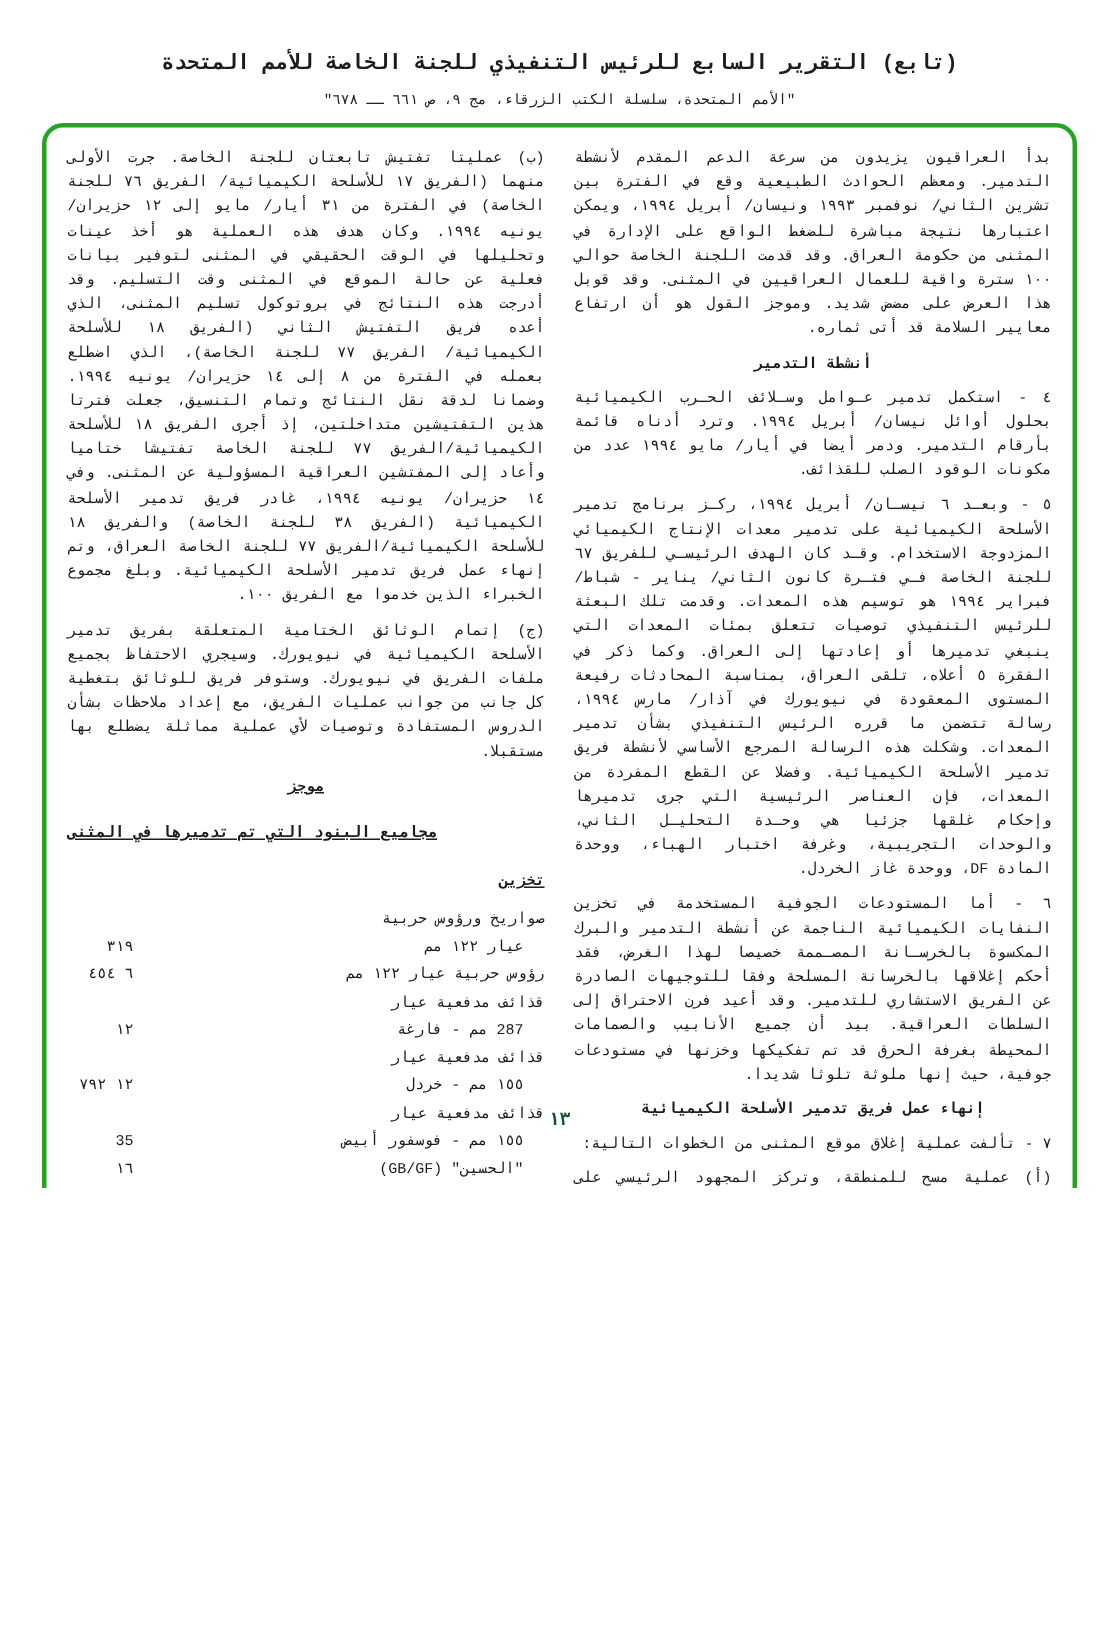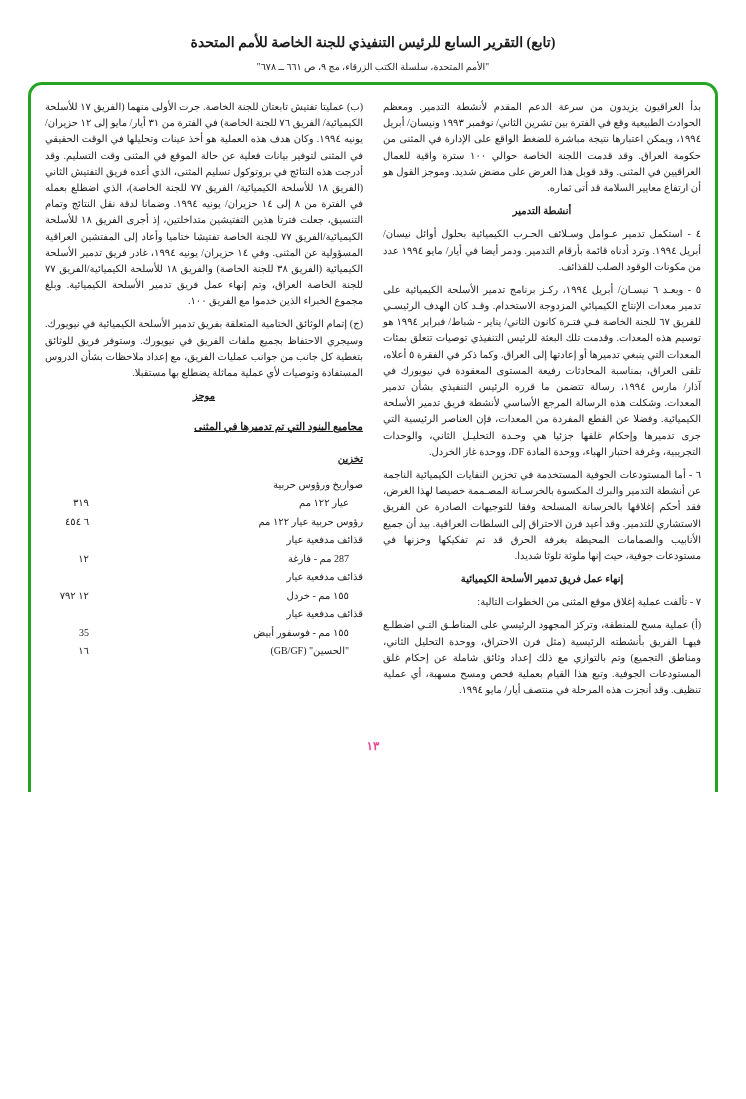--- a/index.html
+++ b/index.html
@@ -1,50 +1,50 @@
 <!DOCTYPE html>
 <html lang="ar" dir="rtl"><head>
 <meta charset="utf-8">
 <style>
   html,body{margin:0;padding:0;background:#ffffff;}
   .page{
     width:746px;height:792px;background:#ffffff;position:relative;
-    font-family:Liberation Serif, serif;color:#1c1c1c;direction:rtl;
+    font-family:Liberation Mono, monospace;color:#1c1c1c;direction:rtl;
     overflow:hidden;
   }
   
   .doc-header{padding-top:34px;text-align:center;}
   .doc-title{font-size:14px;font-weight:bold;margin:0 0 10px 0;letter-spacing:0;}
   .doc-date{font-size:12.5px;font-weight:bold;margin-bottom:10px;}
   .doc-source{font-size:9.5px;color:#222;margin-bottom:6px;}
   
   .content-box{
     margin:10px 28px 0 28px;height:862px;box-sizing:border-box;
     border:3px solid #23a523;border-radius:14px;
     padding:14px 14px 10px 14px;
     display:flex;flex-direction:row;gap:20px;overflow:hidden;
   }
   .col{flex:1 1 0;min-width:0;font-size:10px;line-height:1.62;text-align:justify;}
   .col p{margin:0 0 7px 0;}
   .col h3{font-size:10px;font-weight:bold;margin:6px 0 7px 0;text-align:center;}
   .col h3.underlined{text-decoration:underline;}
   
-  .table-title{font-size:10.5px;font-weight:bold;text-align:right;
+  .table-title{font-size:10.5px;font-weight:bold;text-align:left;
     text-decoration:underline;margin:14px 0 16px 0;}
   .tbl{margin-top:4px;}
   .tbl-header{font-size:10px;font-weight:bold;text-decoration:underline;
     text-align:right;margin-bottom:8px;}
   .trow{display:flex;justify-content:space-between;align-items:baseline;
     font-size:10px;line-height:1.85;}
   .trow .tdesc{text-align:right;}
   .trow .tval{text-align:right;direction:ltr;min-width:44px;}
   .trow.indent .tdesc{padding-right:14px;}
   
   .page-number{position:absolute;left:0;right:0;bottom:38px;
-    text-align:center;font-size:12px;font-weight:bold;color:#ec4899;}
+    text-align:center;font-size:12px;font-weight:bold;color:#14532d;}
 </style>
 </head>
 <body>
 
 <div class="page">
 
   <header class="doc-header">
     <h1 class="doc-title">(تابع) التقرير السابع للرئيس التنفيذي للجنة الخاصة للأمم المتحدة</h1>
     <div class="doc-source">"الأمم المتحدة، سلسلة الكتب الزرقاء، مج ٩، ص ٦٦١ ــ ٦٧٨"</div>
   </header>

